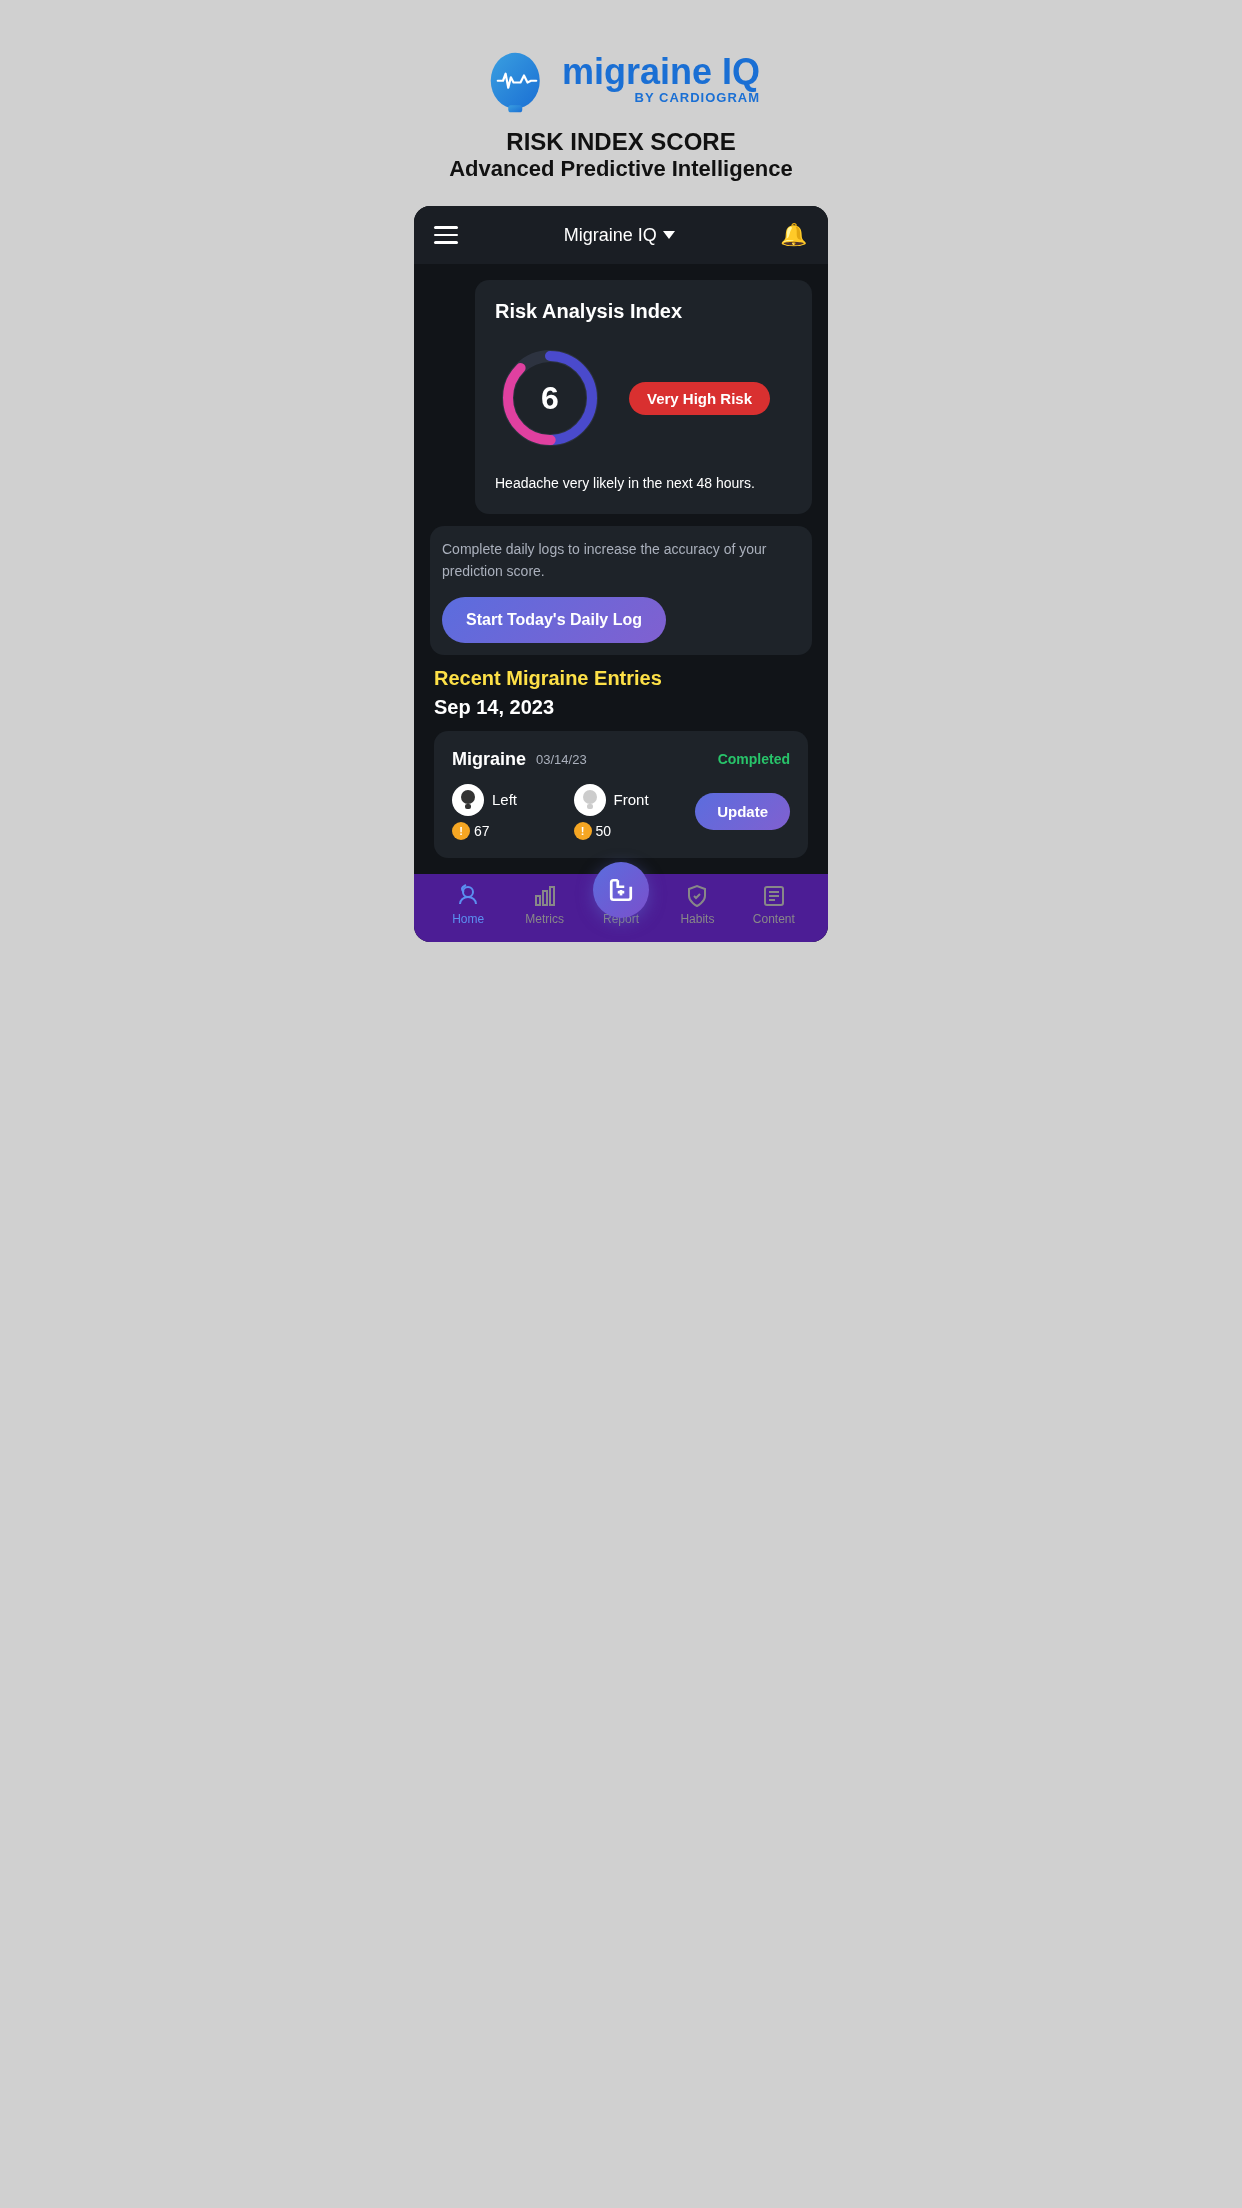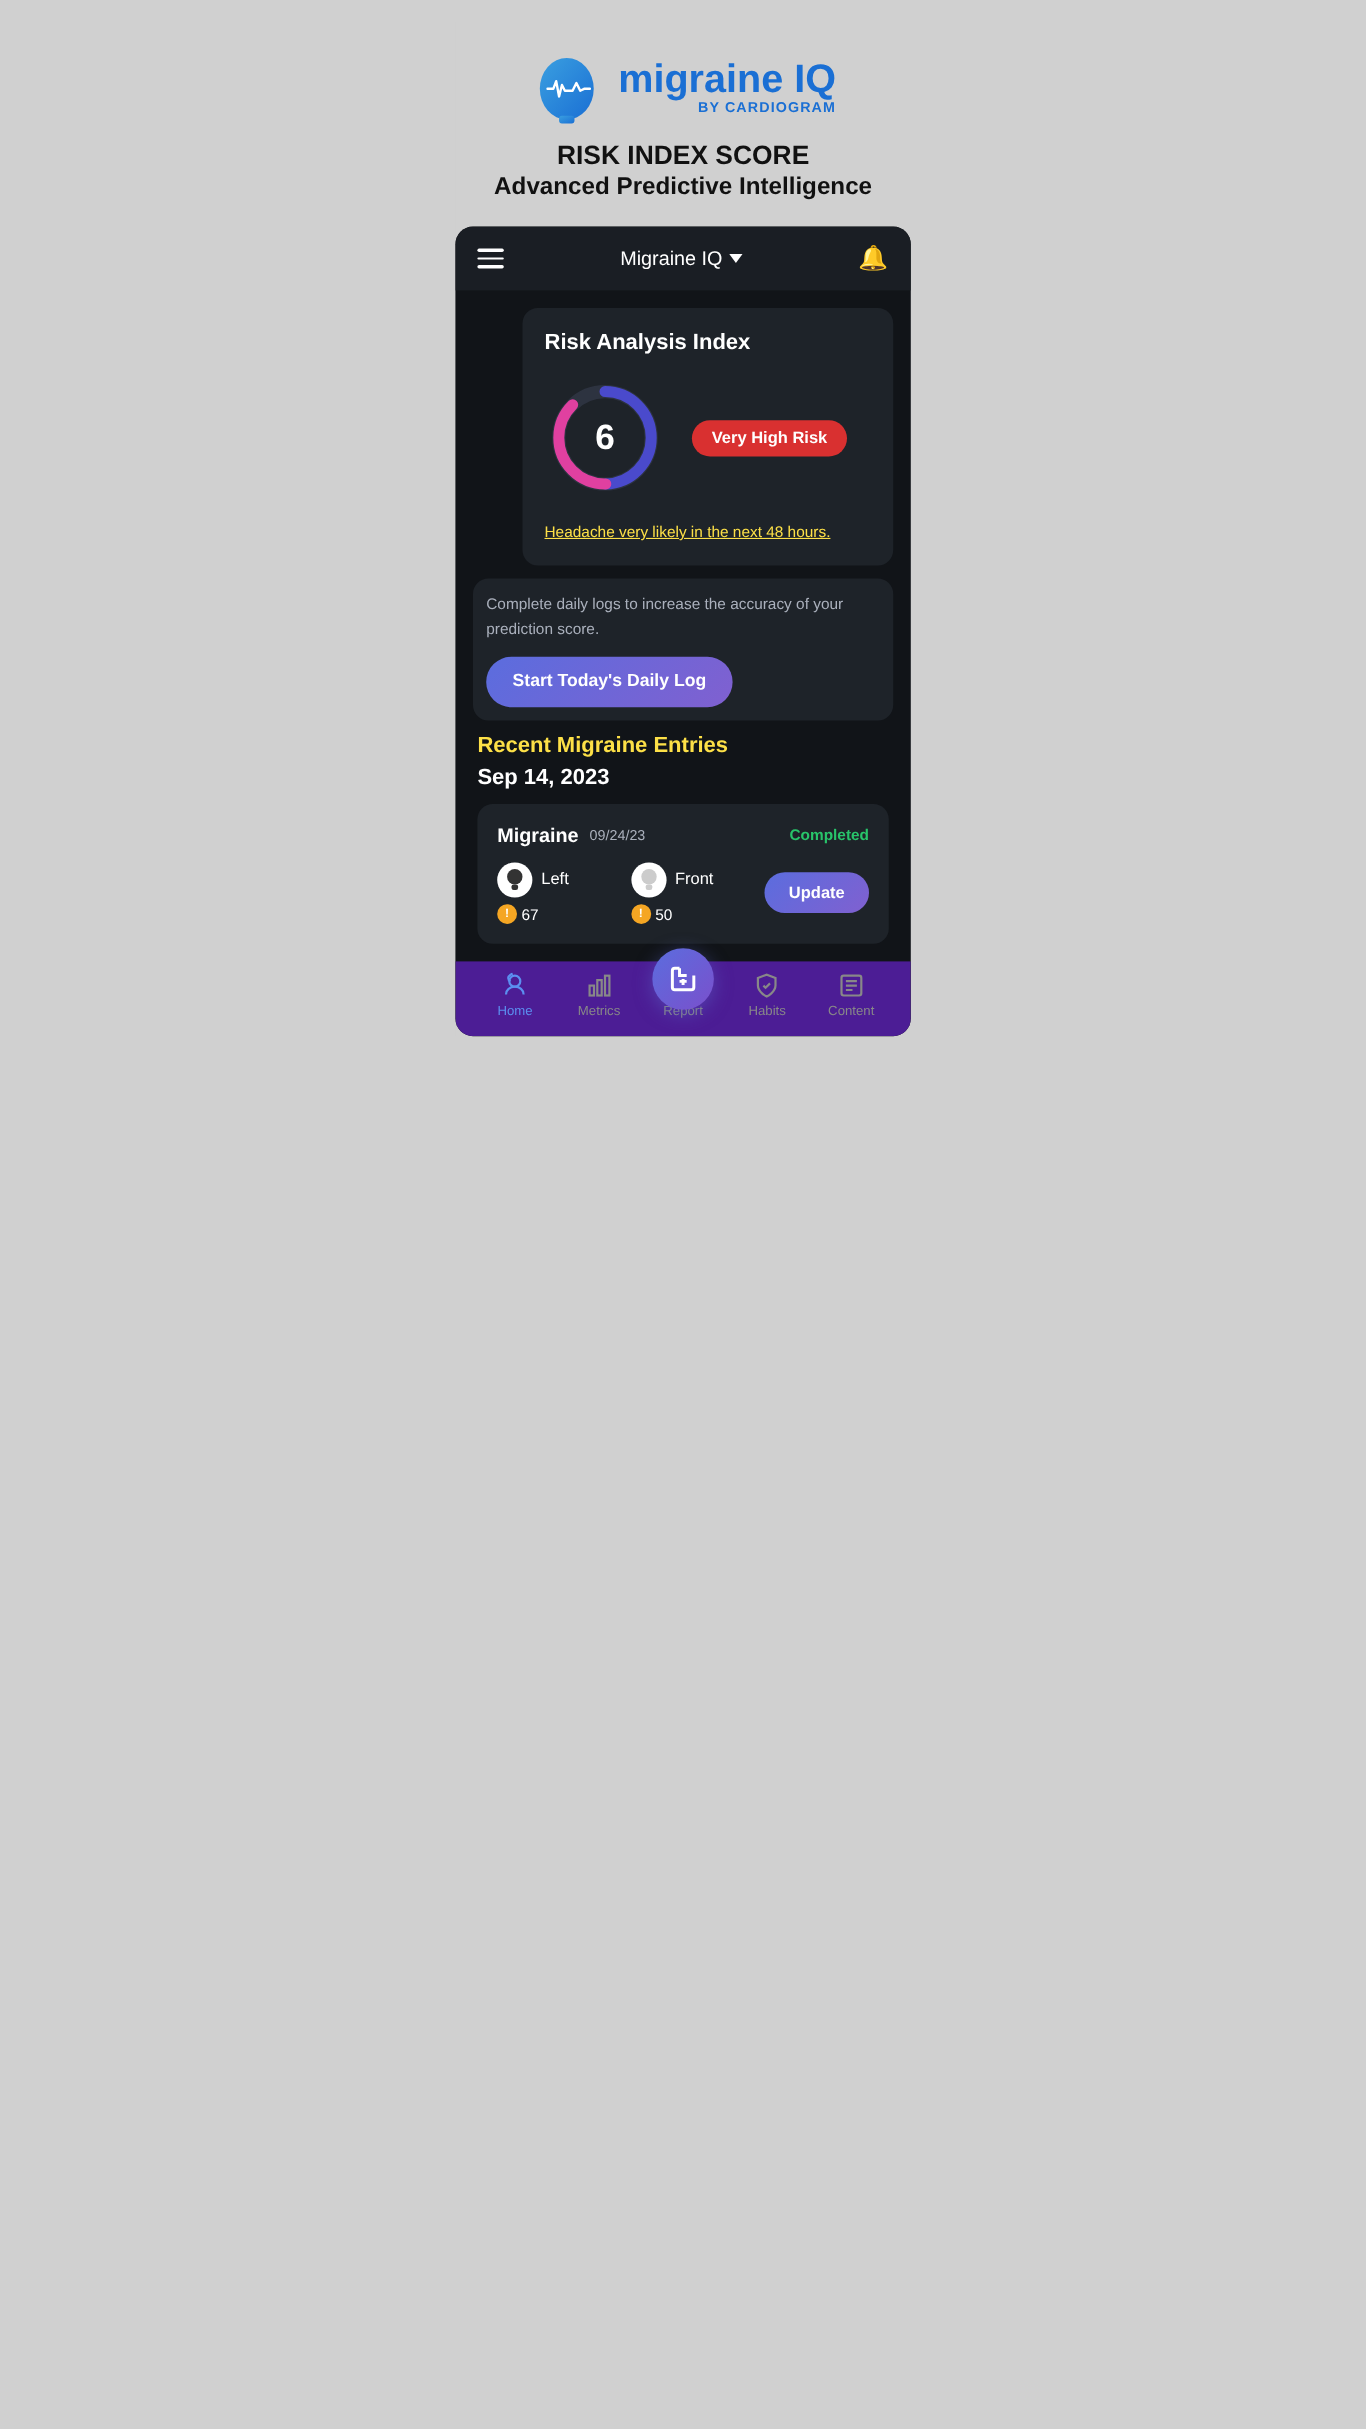--- a/index.html
+++ b/index.html
@@ -205,23 +205,22 @@
       background: #d93030;
       color: #fff;
       font-size: 15px;
       font-weight: 600;
       padding: 8px 18px;
       border-radius: 24px;
     }
 
     .risk-description {
       font-size: 14px;
-      color: #fde047;
+      color: #ffffff;
       line-height: 1.5;
-      text-decoration: underline;
     }
 
     
     .daily-log-card {
       background: #1e2329;
       border-radius: 14px;
       padding: 12px;
       display: flex;
       flex-direction: column;
       gap: 14px;
@@ -501,21 +500,21 @@
       </div>
 
       <div class="recent-section">
         <div class="recent-title">Recent Migraine Entries</div>
         <div class="recent-date">Sep 14, 2023</div>
 
         <div class="migraine-card">
           <div class="migraine-card-header">
             <div class="migraine-title-row">
               <span class="migraine-label">Migraine</span>
-              <span class="migraine-date-badge">09/24/23</span>
+              <span class="migraine-date-badge">03/14/23</span>
             </div>
             <span class="completed-badge">Completed</span>
           </div>
           <div class="migraine-details-row">
 
             <div class="location-item">
               <div class="location-top">
                 <div class="head-icon">
                   <svg width="18" height="22" viewBox="0 0 18 22" fill="none">
                     <ellipse cx="9" cy="8" rx="7" ry="7" fill="#333"></ellipse>

